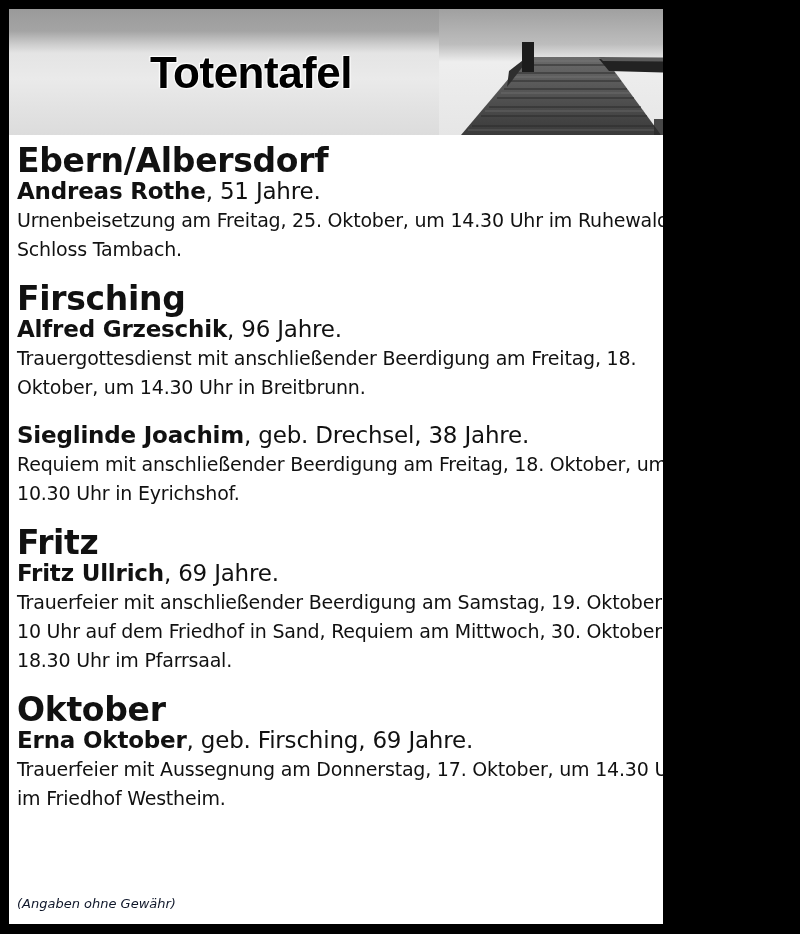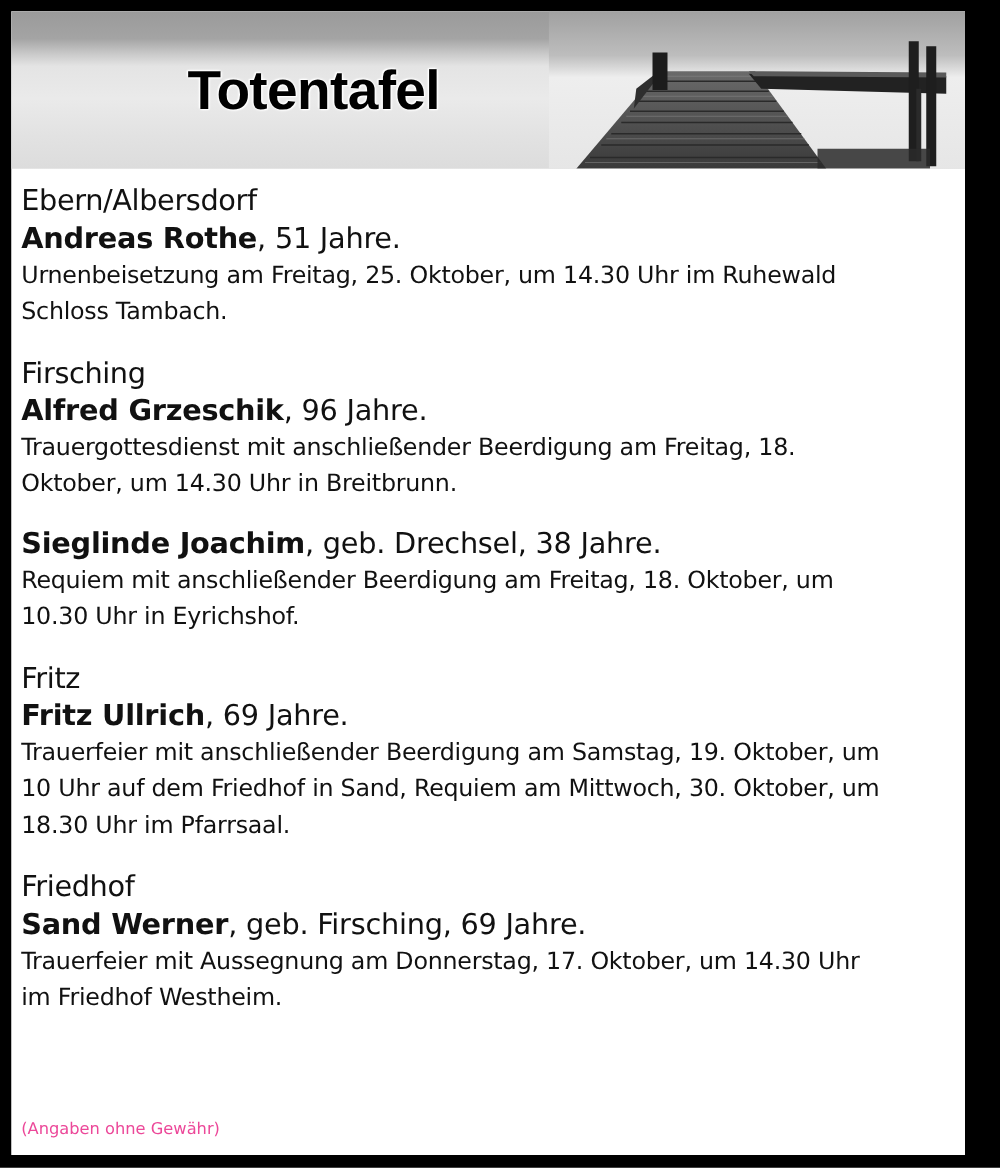--- a/index.html
+++ b/index.html
@@ -7,21 +7,21 @@
       padding: 0;
       width: 800px;
       height: 934px;
       background: #000;
       overflow: hidden;
     }
     .frame {
       position: absolute;
       left: 9px;
       top: 9px;
-      width: 763px;
+      width: 654px;
       height: 915px;
       background: #ffffff;
       overflow: hidden;
     }
     .banner {
       position: absolute;
       left: 0;
       top: 0;
       width: 781px;
       height: 126px;
@@ -53,22 +53,22 @@
       top: 136px;
       width: 770px;
       font-family: "DejaVu Sans", sans-serif;
       color: #111;
     }
     .entry {
       margin: 0 0 19px 0;
     }
     .place {
       font-family: "DejaVu Sans", sans-serif;
-      font-weight: normal;
-      font-size: 23px;
+      font-weight: bold;
+      font-size: 33px;
       line-height: 32px;
       letter-spacing: -0.3px;
       margin: 0;
     }
     .person {
       font-size: 23px;
       line-height: 29px;
       margin: 0;
       letter-spacing: -0.2px;
     }
@@ -83,21 +83,22 @@
       white-space: pre-line;
       width: 790px;
     }
     .disclaimer {
       position: absolute;
       left: 8px;
       top: 887px;
       font-family: "DejaVu Sans", sans-serif;
       font-size: 13px;
       line-height: 16px;
-      color: #ec4899;
+      color: #0f172a;
+      font-style: italic;
     }
   </style>
 </head>
 <body>
 
 <div class="frame">
 
   <div class="banner">
     <svg class="pier" viewBox="0 0 351 126" width="351" height="126">
       <defs>
@@ -174,22 +175,22 @@
 
     <div class="entry">
       <div class="place">Fritz</div>
       <div class="person"><span class="name">Fritz Ullrich</span><span>, 69 Jahre.</span></div>
       <div class="detail">Trauerfeier mit anschließender Beerdigung am Samstag, 19. Oktober, um
 10 Uhr auf dem Friedhof in Sand, Requiem am Mittwoch, 30. Oktober, um
 18.30 Uhr im Pfarrsaal.</div>
     </div>
 
     <div class="entry">
-      <div class="place">Friedhof</div>
-      <div class="person"><span class="name">Sand Werner</span><span>, geb. Firsching, 69 Jahre.</span></div>
+      <div class="place">Oktober</div>
+      <div class="person"><span class="name">Erna Oktober</span><span>, geb. Firsching, 69 Jahre.</span></div>
       <div class="detail">Trauerfeier mit Aussegnung am Donnerstag, 17. Oktober, um 14.30 Uhr
 im Friedhof Westheim.</div>
     </div>
 
   </div>
 
   <div class="disclaimer">(Angaben ohne Gewähr)</div>
 </div>
 
 </body></html>

